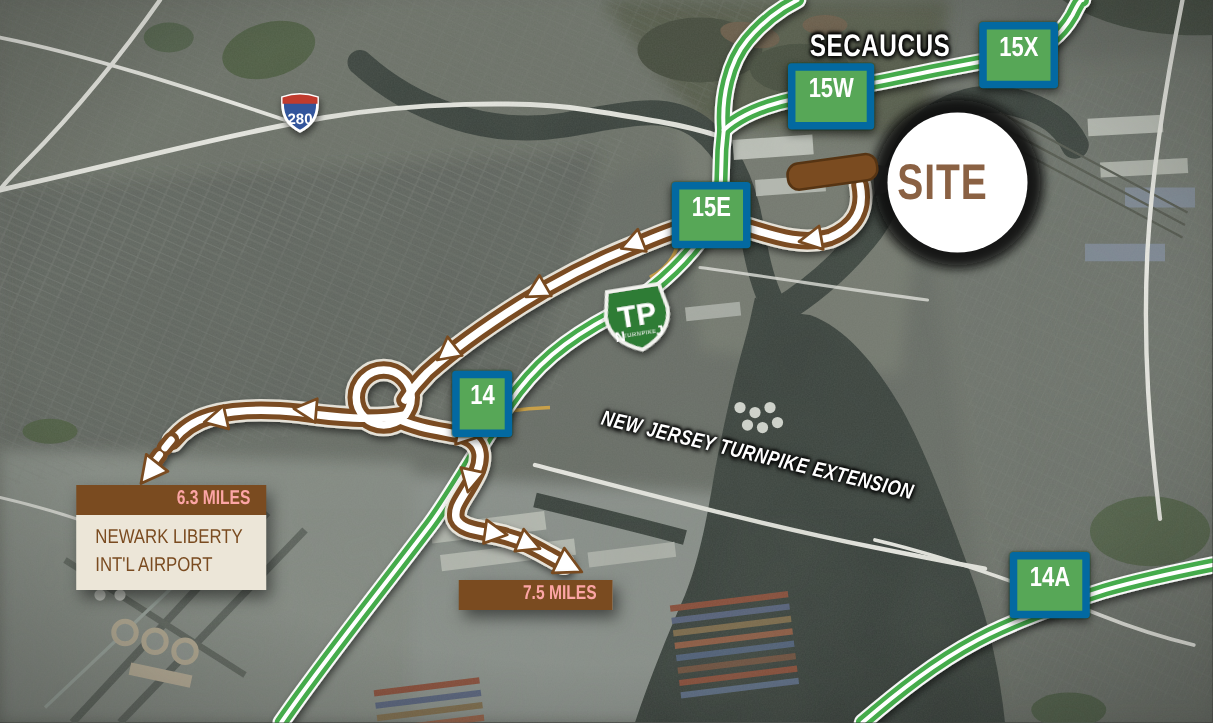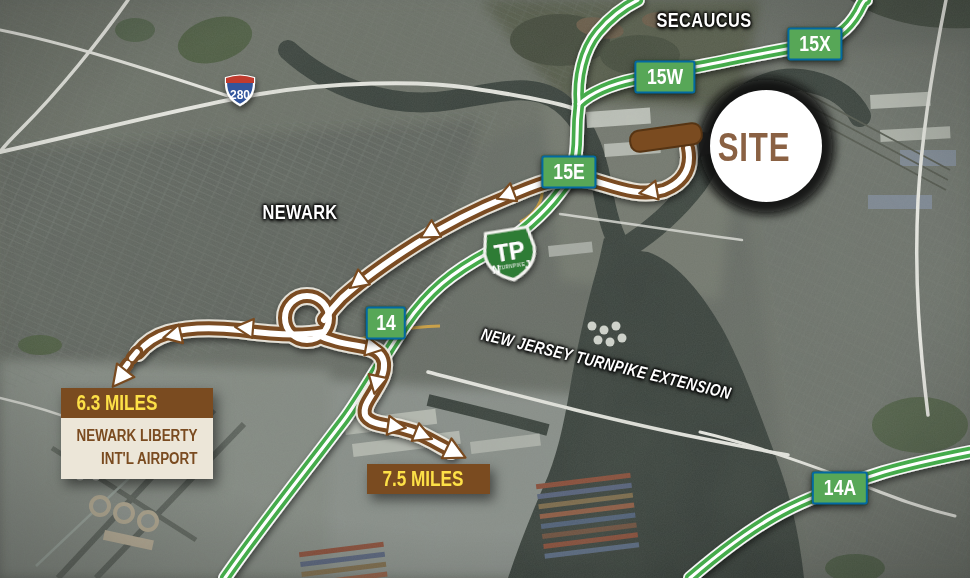--- a/index.html
+++ b/index.html
@@ -1,33 +1,33 @@
 <!DOCTYPE html>
 <html><head>
 <meta charset="utf-8">
 <style>
   html,body{margin:0;padding:0;background:#1d1f1c}
   .map{position:relative;width:970px;height:578px;overflow:hidden;font-family:"Liberation Sans",sans-serif;}
   .map svg{position:absolute;left:0;top:0}
   .maplabel{position:absolute;transform:translate(-50%,-50%);color:#fff;font-weight:bold;white-space:nowrap;letter-spacing:.5px;
     text-shadow:-1px -1px 3px rgba(0,0,0,.9),1px -1px 3px rgba(0,0,0,.9),-1px 1px 3px rgba(0,0,0,.9),1px 2px 4px rgba(0,0,0,.95),0 0 9px rgba(0,0,0,.55)}
   .cond{display:inline-block;transform:scaleX(.78)}
-  .exit-badge{position:absolute;transform:translate(-50%,-50%);background:#57a757;color:#fff;border:2px solid #0369a1;border-radius:3px;
-    font-weight:bold;font-size:22px;line-height:1;padding:3px 6px 4px;box-shadow:0 3px 7px rgba(0,0,0,.55),0 0 0 1px rgba(40,90,40,.35);white-space:nowrap}
+  .exit-badge{position:absolute;transform:translate(-50%,-50%);background:#57a757;color:#fff;border:6px solid #0369a1;border-radius:3px;
+    font-weight:bold;font-size:22px;line-height:1;padding:3px 6px 16px;box-shadow:0 3px 7px rgba(0,0,0,.55),0 0 0 1px rgba(40,90,40,.35);white-space:nowrap}
   .exit-badge .cond{transform:scaleX(.8)}
   .site-label{position:absolute;left:754px;top:147px;transform:translate(-50%,-50%);color:#8a6143;font-size:40px;font-weight:bold;letter-spacing:1px}
   .tpk-ext{transform:rotate(13.5deg);font-style:italic;font-size:17px}
   .tpk-ext .cond{transform-origin:0 50%;transform:scaleX(.8)}
-  .lbl-secaucus{left:704px;top:20px;font-size:21px}
+  .lbl-secaucus{left:704px;top:37px;font-size:25px}
   .lbl-newark{left:300px;top:212px;font-size:21px}
   .lbl-jc{left:867px;top:342px;font-size:21px}
   .lbl-ext{left:477px;top:362px}
   .callout{position:absolute;box-shadow:4px 6px 12px rgba(0,0,0,.5)}
-  .callout .hdr{background:#7a4b20;color:#fde047;font-weight:bold;font-size:22px;text-align:left;padding:3px 4px 4px;line-height:1.05}
-  .callout .body{background:#ece6d8;color:#7a4b20;font-weight:bold;text-align:right;padding:7px 4px 8px;line-height:1.42}
+  .callout .hdr{background:#7a4b20;color:#fca5a5;font-weight:bold;font-size:16px;text-align:right;padding:3px 4px 4px;line-height:1.05}
+  .callout .body{background:#ece6d8;color:#7a4b20;font-weight:normal;text-align:left;padding:7px 4px 8px;line-height:1.42}
   .callout .body .cond{transform:scaleX(.84)}
   #callout-airport{left:61px;top:388px;width:152px}
   #callout-airport .body{font-size:16px}
   #callout-ports{left:367px;top:464px;width:123px}
   #callout-ports .body{font-size:15px}
 </style>
 </head>
 <body>
 
 <div class="map">
@@ -257,28 +257,27 @@
   <g transform="translate(510,254) rotate(-9)" filter="url(#ds)">
     <path d="M-21,-24 H21 L25,-4 Q25,16 0,26 Q-25,16 -25,-4 Z" fill="#2e7c35" stroke="#f2f2ee" stroke-width="3"></path>
     <text y="6" font-size="24" font-weight="bold" fill="#fff" text-anchor="middle" font-family="Liberation Sans, sans-serif">TP</text>
     <text x="-16" y="17" font-size="11" font-weight="bold" fill="#fff" text-anchor="middle" font-family="Liberation Sans, sans-serif">N</text>
     <text x="16" y="17" font-size="11" font-weight="bold" fill="#fff" text-anchor="middle" font-family="Liberation Sans, sans-serif">J</text>
     <text y="14" font-size="4.5" fill="#fff" text-anchor="middle" letter-spacing=".5" font-family="Liberation Sans, sans-serif">TURNPIKE</text>
   </g>
 </svg>
 
 <div class="maplabel lbl-secaucus"><span class="cond">SECAUCUS</span></div>
-<div class="maplabel lbl-newark"><span class="cond">NEWARK</span></div>
 <div class="maplabel tpk-ext lbl-ext"><span class="cond">NEW JERSEY TURNPIKE EXTENSION</span></div>
 
 <div class="exit-badge" style="left:815px;top:44px"><span class="cond">15X</span></div>
 <div class="exit-badge" style="left:665px;top:77px"><span class="cond">15W</span></div>
 <div class="exit-badge" style="left:569px;top:172px"><span class="cond">15E</span></div>
 <div class="exit-badge" style="left:386px;top:323px"><span class="cond">14</span></div>
-<div class="exit-badge" style="left:840px;top:488px"><span class="cond">14A</span></div>
+<div class="exit-badge" style="left:840px;top:468px"><span class="cond">14A</span></div>
 
 <div class="site-label"><span class="cond">SITE</span></div>
 
 <div class="callout" id="callout-airport">
   <div class="hdr"><span class="cond">6.3 MILES</span></div>
   <div class="body">
     <span class="cond">
       <span>NEWARK LIBERTY</span><br>
       <span>INT'L AIRPORT</span>
     </span>

